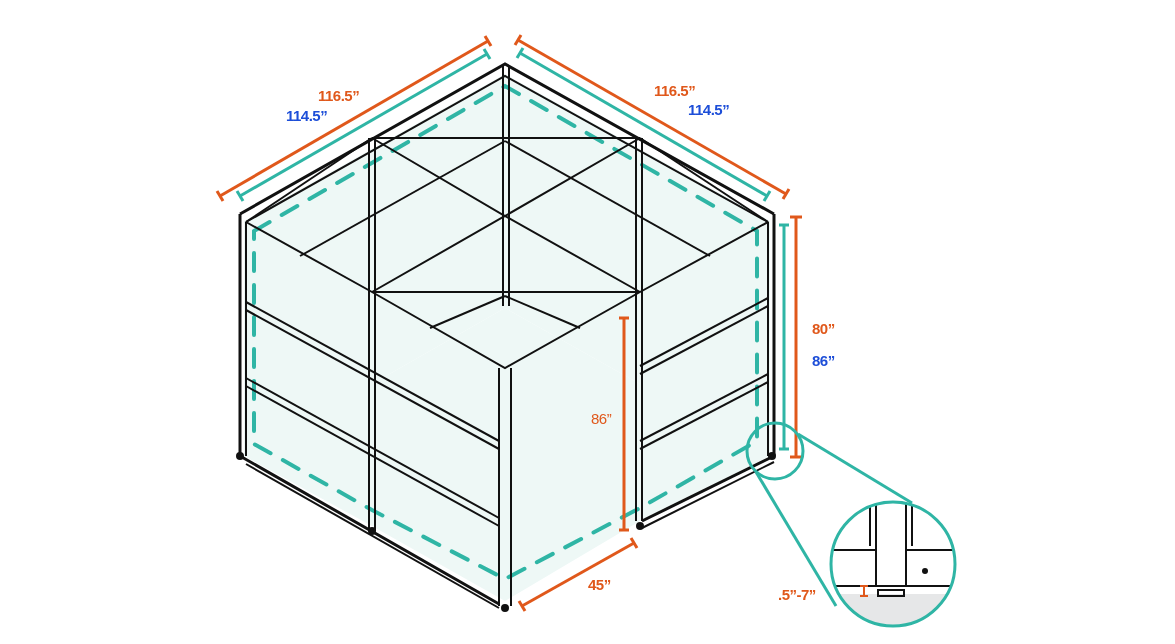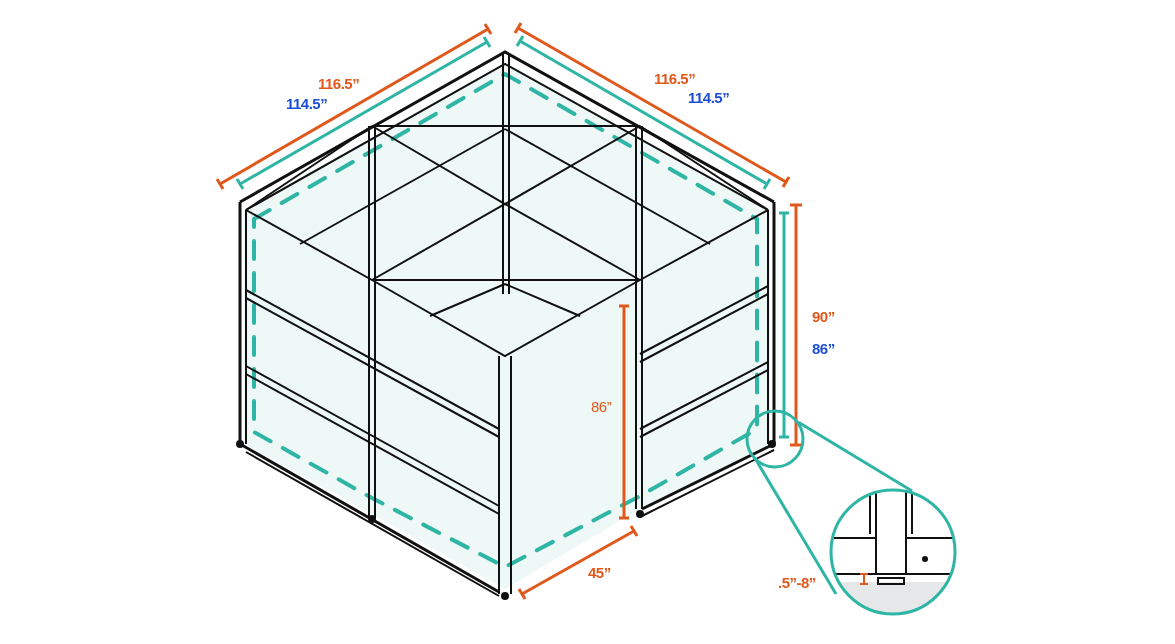--- a/index.html
+++ b/index.html
@@ -1,17 +1,17 @@
 <!DOCTYPE html>
 <html><head>
   <meta charset="utf-8">
   <style>
     html, body { margin: 0; padding: 0; background: #ffffff; }
     body { width: 1175px; height: 644px; overflow: hidden; position: relative; font-family: "Liberation Sans", sans-serif; }
-    #stage { position: absolute; left: 0; top: 4px; width: 1175px; height: 507px; }
+    #stage { position: absolute; left: 0; top: 16px; width: 1175px; height: 507px; }
     .lbl { position: absolute; font-family: "Liberation Sans", sans-serif; font-size: 15px; letter-spacing: -0.5px; line-height: 1; white-space: nowrap; }
     .bold { font-weight: bold; }
     .orange { color: #e0581b; }
     .teal { color: #1d4ed8; }
   </style>
 </head>
 <body>
 
 <div id="stage">
   <svg width="1175" height="644" viewBox="0 0 1175 644" xmlns="http://www.w3.org/2000/svg">
@@ -160,18 +160,18 @@
       </g>
     </g>
     <circle cx="893" cy="548" r="62" fill="none" stroke="#2fb5a5" stroke-width="3"></circle>
   </svg>
 
   
   <span class="lbl bold orange" style="left:318px;top:72px;">116.5”</span>
   <span class="lbl bold teal" style="left:286px;top:92px;">114.5”</span>
   <span class="lbl bold orange" style="left:654px;top:67px;">116.5”</span>
   <span class="lbl bold teal" style="left:688px;top:86px;">114.5”</span>
-  <span class="lbl bold orange" style="left:812px;top:305px;">90”</span>
+  <span class="lbl bold orange" style="left:812px;top:305px;">80”</span>
   <span class="lbl bold teal" style="left:812px;top:337px;">86”</span>
   <span class="lbl orange" style="left:591px;top:395px;">86”</span>
   <span class="lbl bold orange" style="left:588px;top:561px;">45”</span>
-  <span class="lbl bold orange" style="left:778px;top:571px;">.5”-8”</span>
+  <span class="lbl bold orange" style="left:778px;top:571px;">.5”-7”</span>
 </div>
 
 </body></html>

